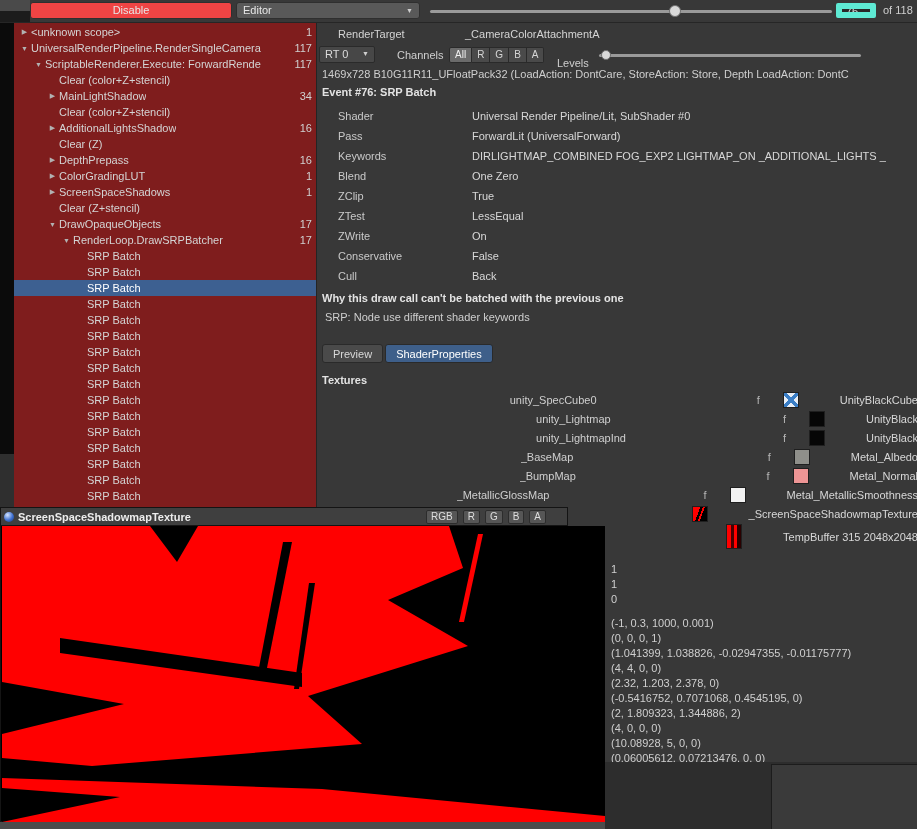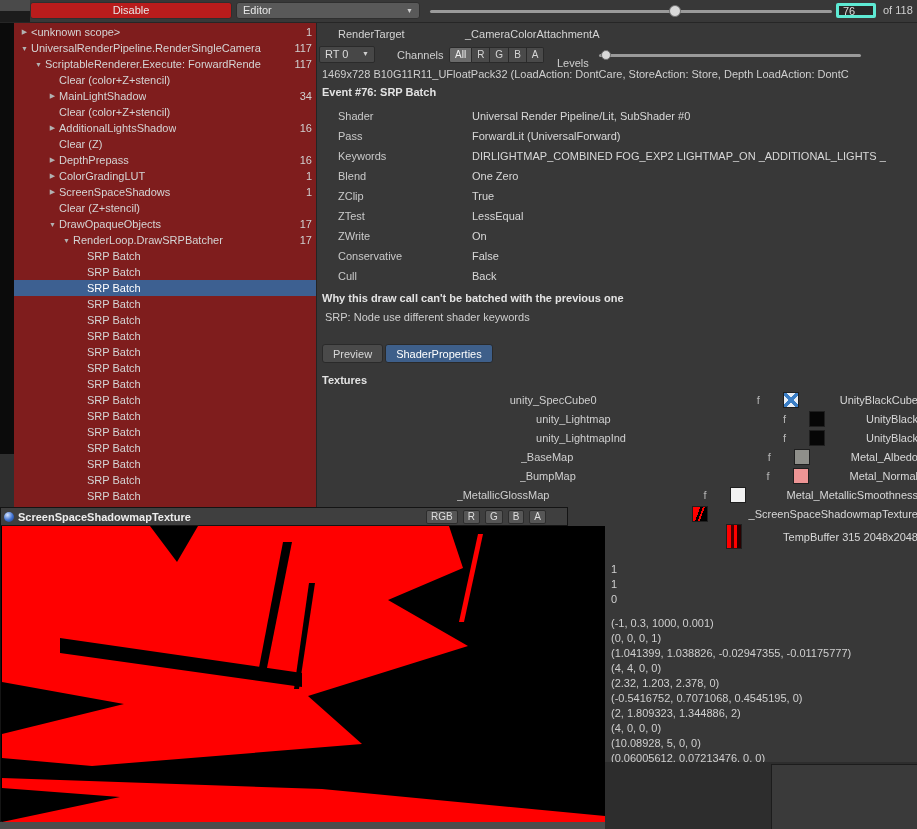--- a/index.html
+++ b/index.html
@@ -5,26 +5,26 @@
   html,body{margin:0;padding:0;background:#2b2b2b;}
   .screen{
     position:relative;width:917px;height:829px;overflow:hidden;
     background:#383838;font-family:"Liberation Sans",sans-serif;
     font-size:11px;color:#d4d4d4;-webkit-font-smoothing:antialiased;
   }
   
   .toolbar{position:absolute;left:0;top:0;width:917px;height:22px;background:#383838;border-bottom:1px solid #262626;z-index:3;}
   .tb-stub{position:absolute;left:0;top:0;width:30px;height:11px;background:#4a4a4a;}
   .tb-stub2{position:absolute;left:0;top:11px;width:30px;height:11px;background:#1c1c1c;}
-  .disable-btn{position:absolute;left:30px;top:2px;width:202px;height:17px;background:#b91c1c;border:1px solid #2f2f2f;border-radius:3px;box-sizing:border-box;text-align:center;line-height:15px;color:#e6e6e6;cursor:default;}
+  .disable-btn{position:absolute;left:30px;top:2px;width:202px;height:17px;background:#ef4444;border:1px solid #2f2f2f;border-radius:3px;box-sizing:border-box;text-align:center;line-height:15px;color:#e6e6e6;cursor:default;}
   .editor-dd{position:absolute;left:236px;top:2px;width:184px;height:17px;background:#595959;border:1px solid #2f2f2f;border-radius:3px;box-sizing:border-box;color:#e6e6e6;padding:0 6px;line-height:15px;display:flex;}
   .dd-arrow{margin-left:auto;font-size:7px;color:#cfcfcf;line-height:15px;}
   .fs-track{position:absolute;left:430px;top:10px;width:402px;height:3px;background:#9a9a9a;border-radius:2px;}
   .fs-thumb{position:absolute;left:669px;top:5px;width:12px;height:12px;border-radius:50%;background:#d9d9d9;border:1px solid #6f6f6f;box-sizing:border-box;}
-  .frame-field{position:absolute;left:836px;top:3px;width:40px;height:15px;background:#282828;border:3px solid #5eead4;border-radius:2px;color:#dedede;padding:0 4px;font:11px "Liberation Sans",sans-serif;box-sizing:border-box;}
+  .frame-field{position:absolute;left:836px;top:3px;width:40px;height:15px;background:#282828;border:6px solid #5eead4;border-radius:2px;color:#dedede;padding:0 4px;font:11px "Liberation Sans",sans-serif;box-sizing:border-box;}
   .frame-total{position:absolute;left:883px;top:4px;color:#cfcfcf;}
   
   .left-black{position:absolute;left:0;top:22px;width:14px;height:432px;background:#0b0b0b;}
   .left-gray{position:absolute;left:0;top:454px;width:14px;height:53px;background:#2f2f2f;}
   
   .tree-panel{position:absolute;left:14px;top:22px;width:302px;height:485px;background:#7f1d1d;overflow:hidden;padding-top:2px;box-sizing:border-box;}
   .tree-row{height:16px;display:flex;align-items:center;padding-right:4px;white-space:nowrap;cursor:default;}
   .tree-row.selected{background:#3d6091;color:#ffffff;}
   .tw{width:13px;flex:none;font-size:7px;color:#b2b2b2;text-align:center;}
   .tree-row.selected .tw{color:#e6e6e6;}

